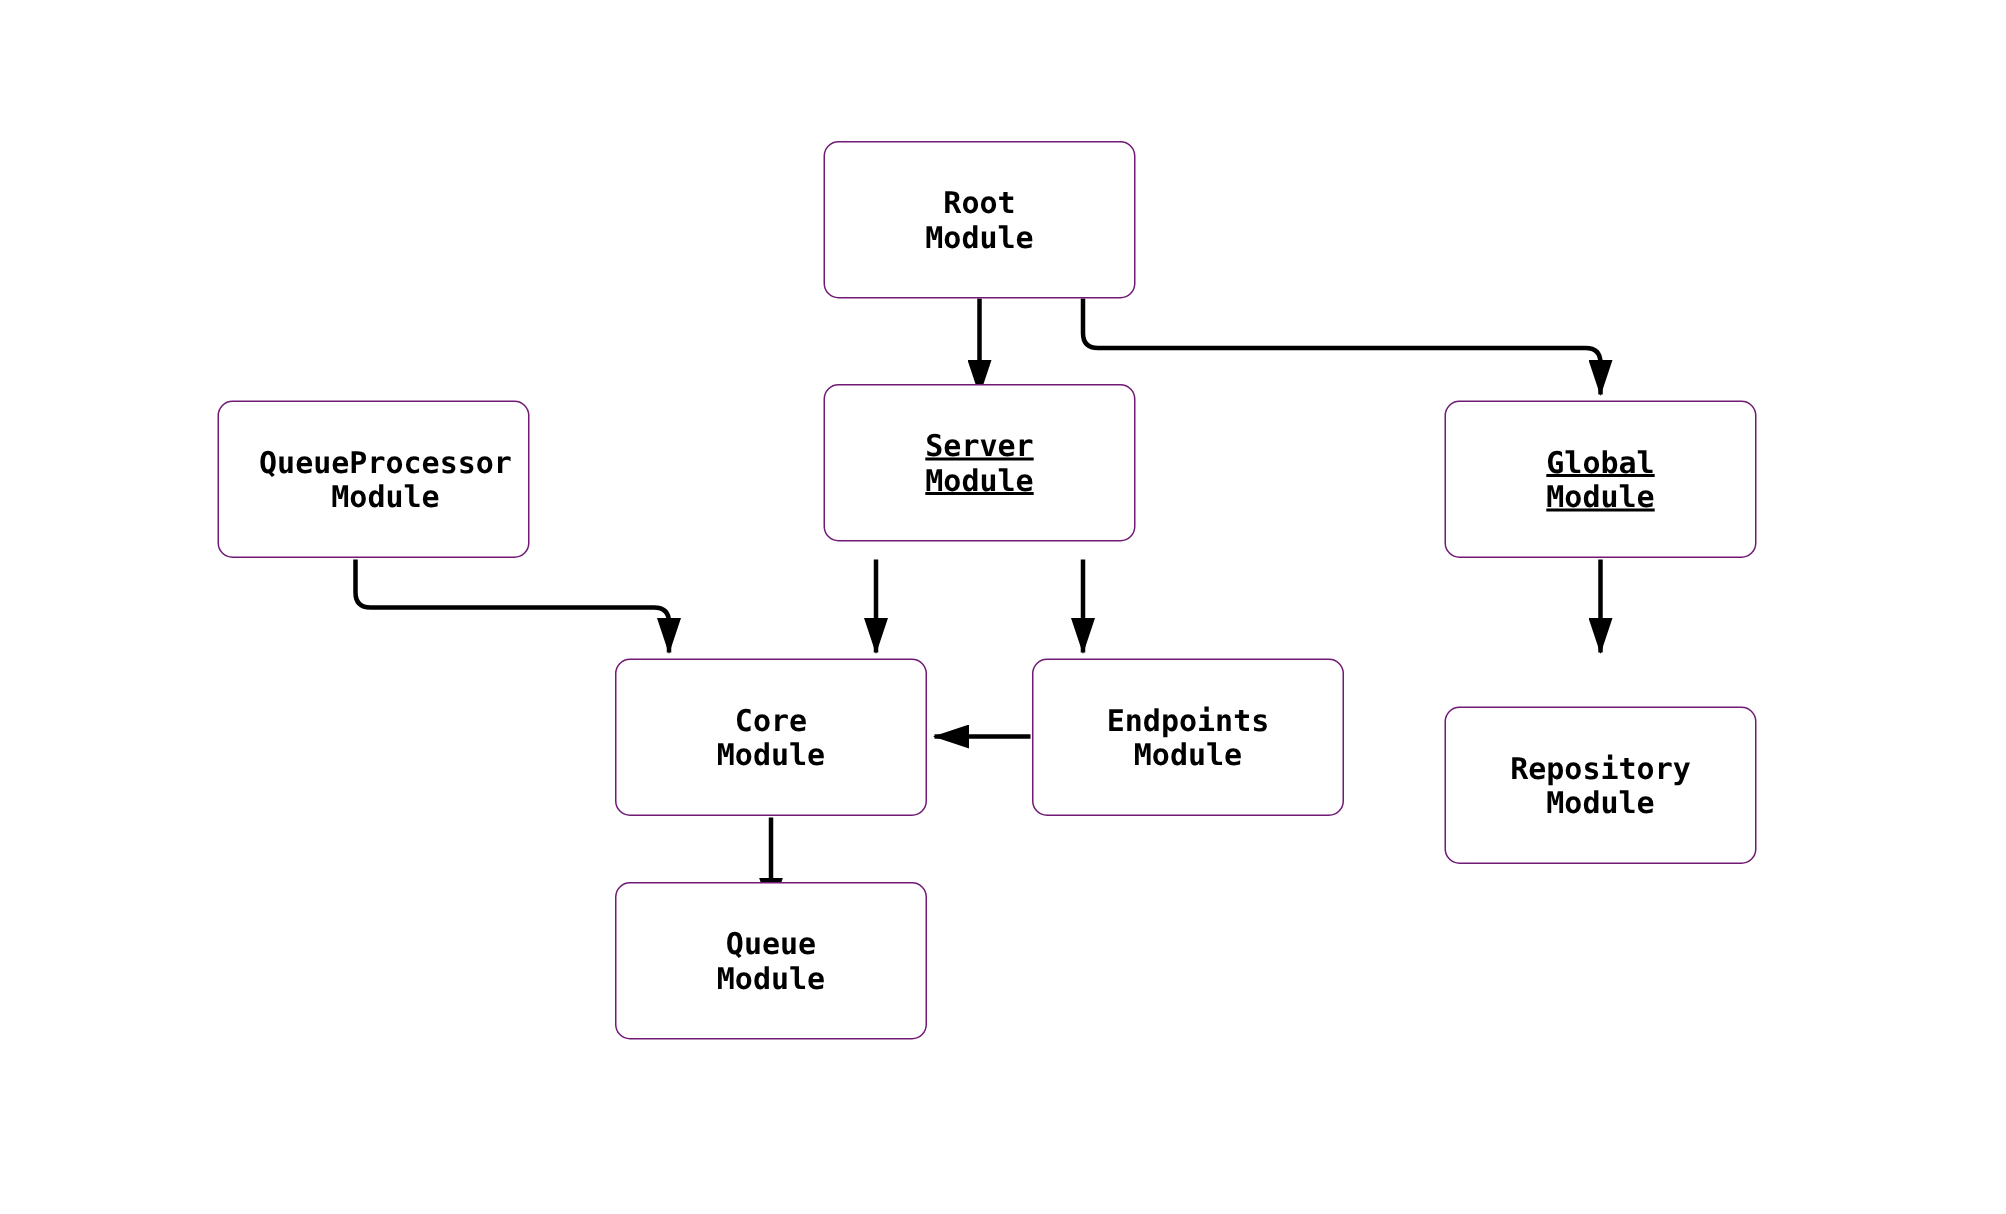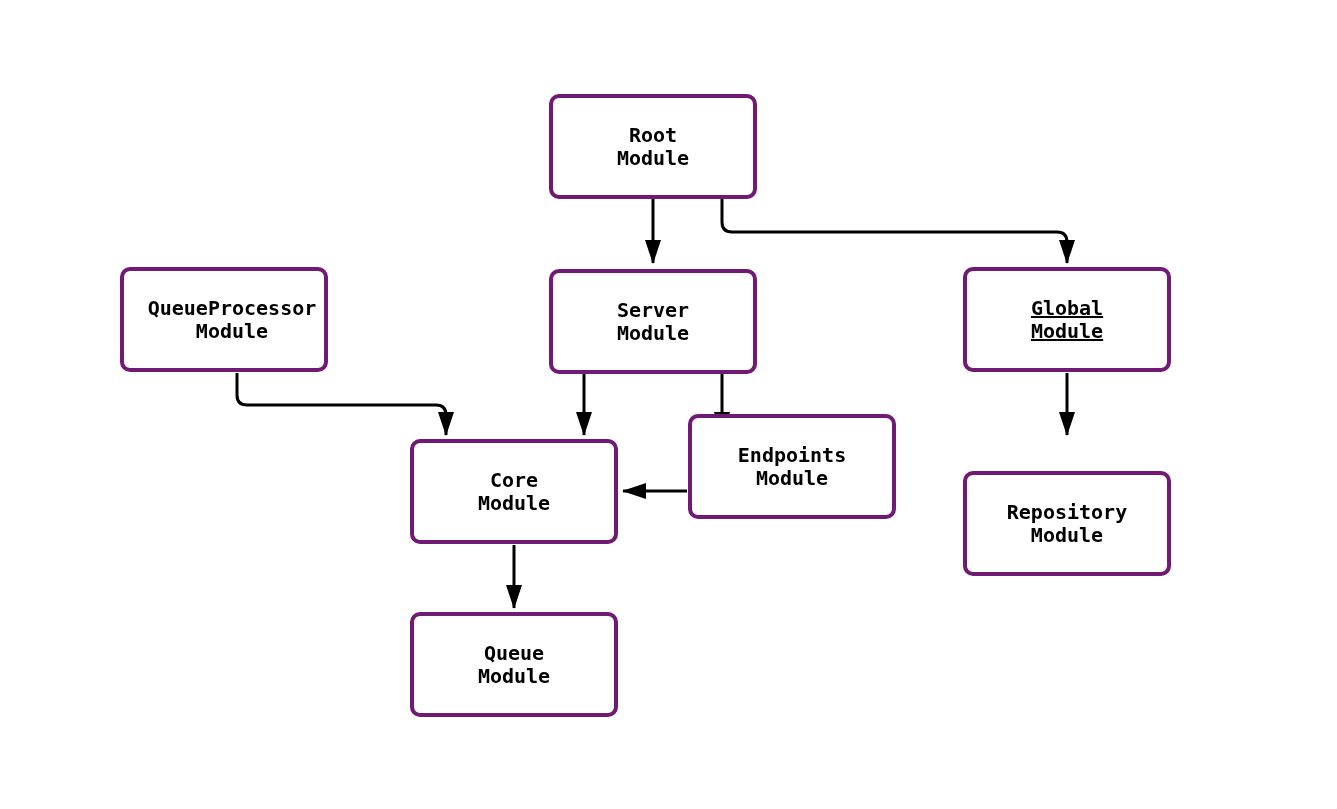--- a/index.html
+++ b/index.html
@@ -29,43 +29,43 @@
     fill: none;
     stroke: #000000;
     stroke-width: 3;
   }
   .node {
     position: absolute;
     width: 208px;
     height: 105px;
     box-sizing: border-box;
     background: #ffffff;
-    border: 4px solid #701a75;
+    border: 1px solid #701a75;
     border-radius: 10px;
     display: flex;
     align-items: center;
     justify-content: center;
   }
   .node-label {
     font-weight: 700;
     font-size: 20px;
     line-height: 23px;
     color: #000000;
     text-align: center;
     white-space: pre-line;
   }
   
   .pos-root           { left: 549px;  top: 94px;  }
-  .pos-queueprocessor { left: 120px;  top: 267px; padding-left: 16px; }
-  .pos-server         { left: 549px;  top: 269px; }
+  .pos-queueprocessor { left: 145px;  top: 267px; padding-left: 16px; }
+  .pos-server         { left: 549px;  top: 256px; text-decoration: underline; }
   .pos-global         { left: 963px;  top: 267px; text-decoration: underline; }
   .pos-core           { left: 410px;  top: 439px; }
-  .pos-endpoints      { left: 688px;  top: 414px; }
+  .pos-endpoints      { left: 688px;  top: 439px; }
   .pos-repository     { left: 963px;  top: 439px; margin-top: 32px; }
-  .pos-queue          { left: 410px;  top: 612px; justify-content: center; }
+  .pos-queue          { left: 410px;  top: 588px; justify-content: center; }
 </style>
 </head>
 <body>
 
 <div class="canvas">
 
   <svg class="edges-layer" width="1337" height="809" viewBox="0 0 1337 809" xmlns="http://www.w3.org/2000/svg">
     <defs>
       <marker id="arrowhead" viewBox="0 0 24 16" refX="23" refY="8" markerWidth="24" markerHeight="16" markerUnits="userSpaceOnUse" orient="auto">
         <path d="M0,0 L24,8 L0,16 Z" fill="#000000"></path>

